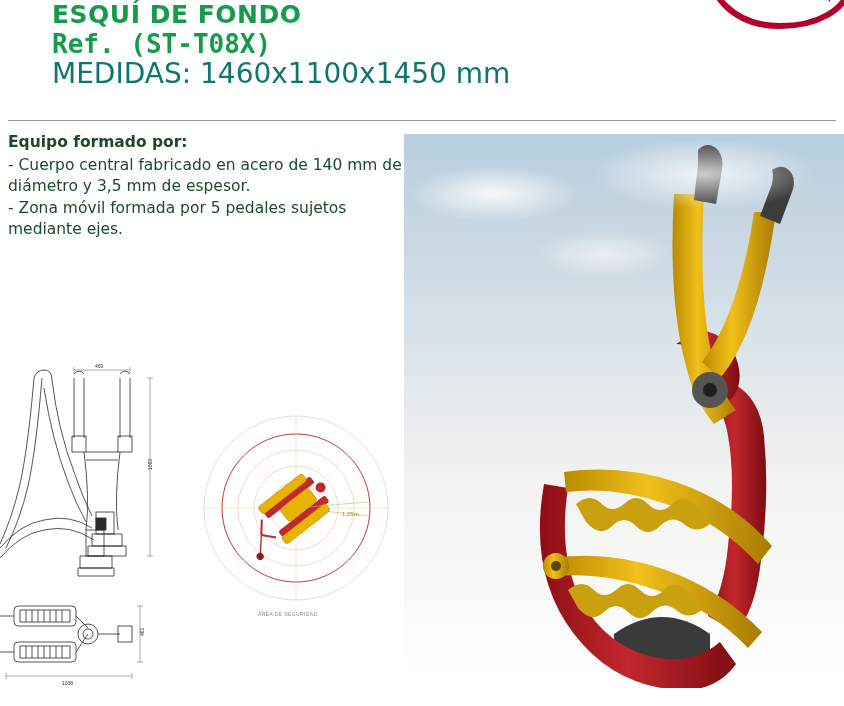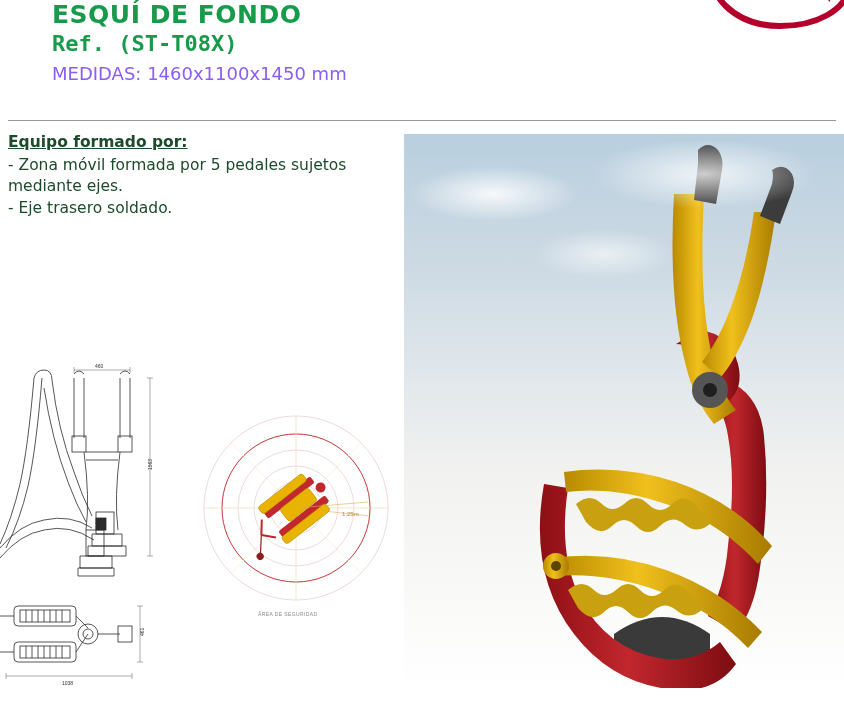--- a/index.html
+++ b/index.html
@@ -37,29 +37,29 @@
     font-weight: bold;
     font-size: 25px;
     color: #169b4a;
     letter-spacing: 0.5px;
     line-height: 29px;
     white-space: nowrap;
   }
   .title-line2 {
     font-family: "DejaVu Sans Mono", monospace;
     font-weight: bold;
-    font-size: 22px;
+    font-size: 26px;
     color: #169b4a;
     line-height: 30px;
     white-space: nowrap;
   }
   .title-line3 {
     font-family: "DejaVu Sans", sans-serif;
-    font-size: 18px;
-    color: #8b5cf6;
+    font-size: 28px;
+    color: #0f766e;
     line-height: 30px;
     white-space: nowrap;
   }
 
   
   .logo {
     position: absolute;
     right: 0;
     top: -46px;
     width: 150px;
@@ -82,21 +82,20 @@
     left: 8px;
     top: 132px;
     width: 400px;
     font-family: "DejaVu Sans", sans-serif;
     font-size: 15.5px;
     color: #1d4b2a;
     line-height: 21.5px;
   }
   .desc-title {
     font-weight: bold;
-    text-decoration: underline;
     color: #1d4b2a;
     font-size: 15.5px;
     margin-bottom: 1px;
     display: block;
   }
   .desc-item {
     display: block;
     white-space: pre-wrap;
   }
 
@@ -190,22 +189,22 @@
           <rect x="78" y="30" width="26" height="6" fill="#ffffff"></rect>
         </g>
       </svg>
     </div>
 
     <div class="hrule"></div>
   </div>
 
   <div class="desc">
     <span class="desc-title">Equipo formado por:</span>
+    <span class="desc-item">- Cuerpo central fabricado en acero de 140 mm de diámetro y 3,5 mm de espesor.</span>
     <span class="desc-item">- Zona móvil formada por 5 pedales sujetos mediante ejes.</span>
-    <span class="desc-item">- Eje trasero soldado.</span>
   </div>
 
   <div class="photo">
     <div class="photo-clouds"></div>
     <div class="ground-shadow"></div>
 
     <svg width="440" height="554" viewBox="0 0 440 554" xmlns="http://www.w3.org/2000/svg">
       <defs>
         <linearGradient id="redg" x1="0" y1="0" x2="1" y2="0">
           <stop offset="0%" stop-color="#8d0f15"></stop>

